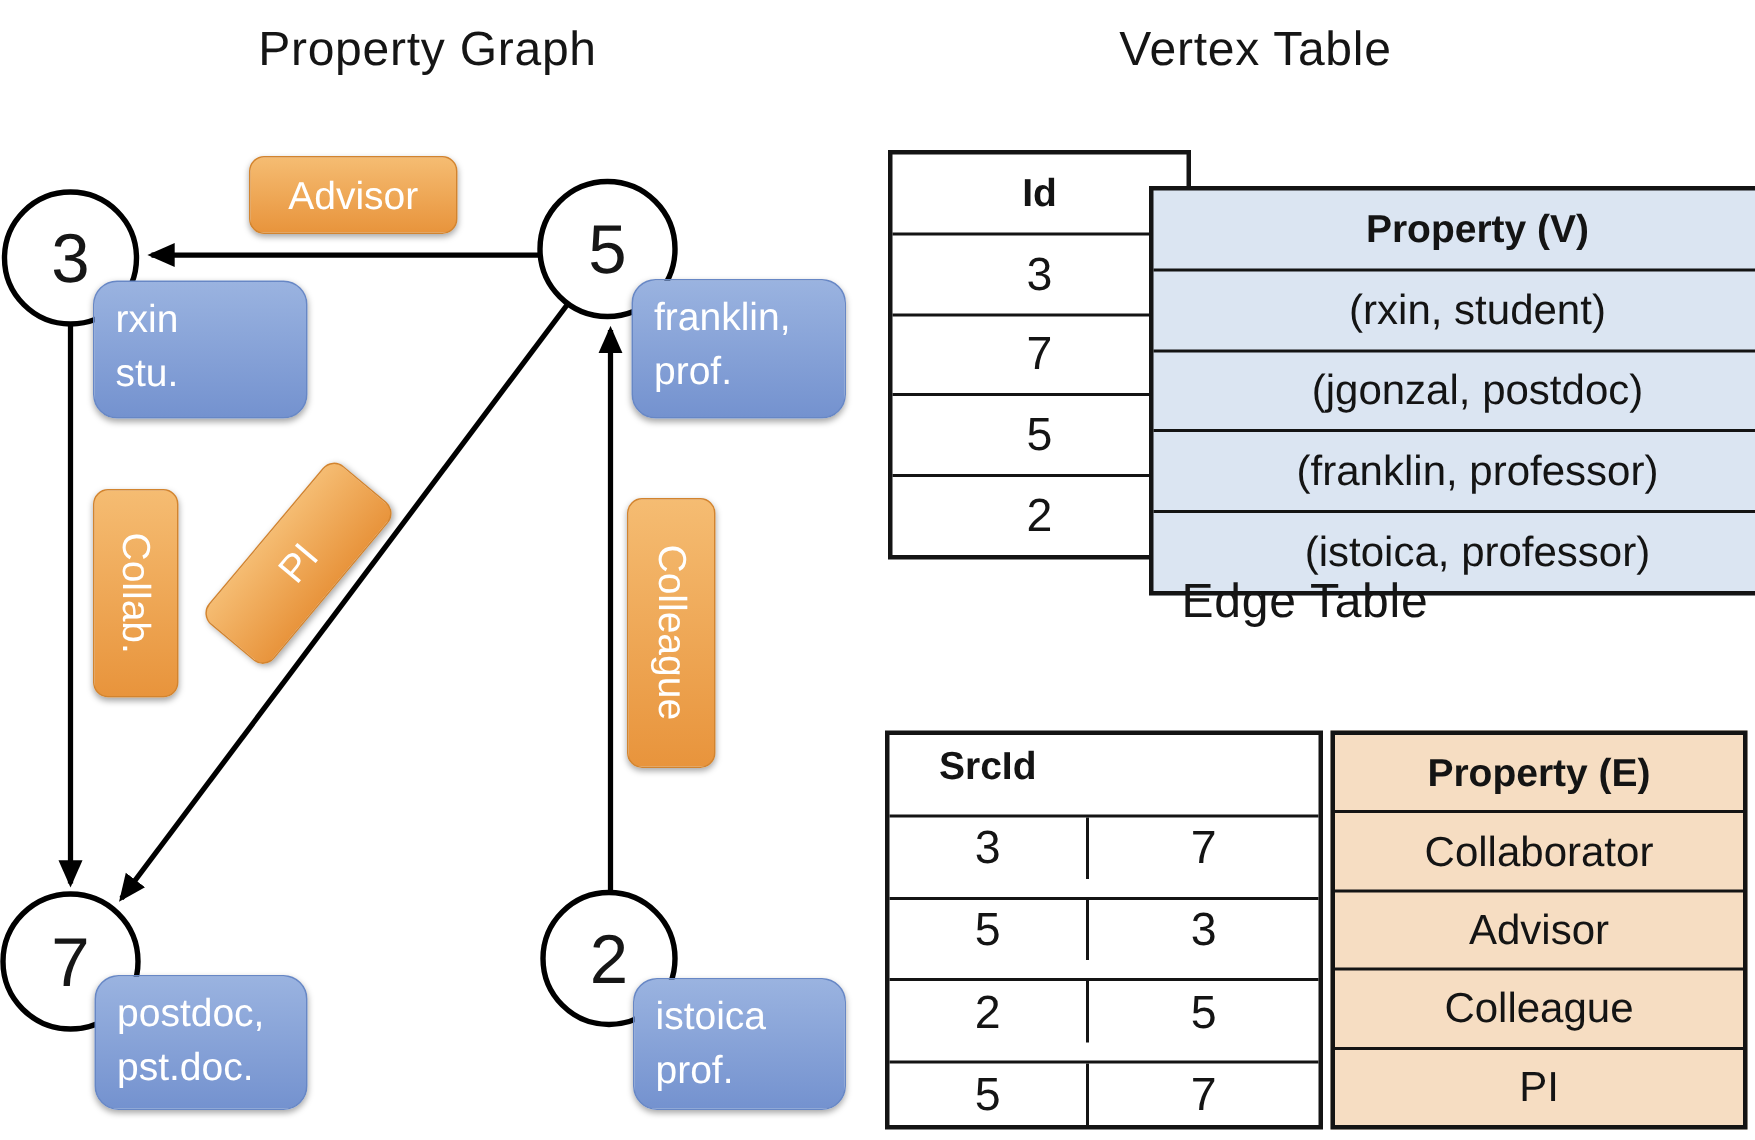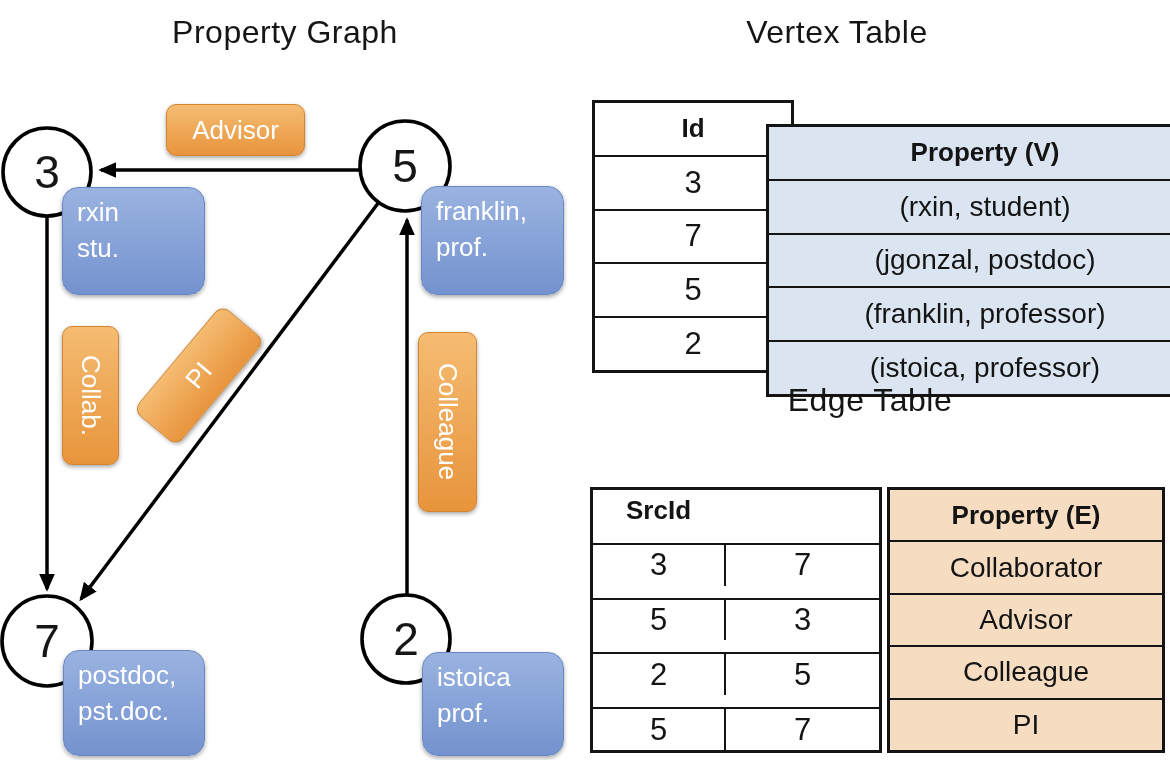--- a/index.html
+++ b/index.html
@@ -15,21 +15,21 @@
   #graph-svg{position:absolute;left:0;top:0;}
   .node-num{
     position:absolute;width:84px;height:66px;display:flex;align-items:center;
     justify-content:center;font-size:46px;color:#161616;
   }
   .vprop{
     position:absolute;border-radius:16px;color:#fff;
     background:linear-gradient(#9ab3e0,#7492cf);
     border:1px solid #6787c5;
     box-shadow:0 2px 4px rgba(0,0,0,0.35);
-    font-size:26px;line-height:1.38;padding:7px 6px 16px 14px;
+    font-size:26px;line-height:1.38;padding:7px 6px 0 14px;
   }
   .elabel{
     position:absolute;border-radius:10px;color:#fff;
     background:linear-gradient(#f5bc72,#e8943c);
     border:1px solid #d2842f;
     box-shadow:0 2px 4px rgba(0,0,0,0.35);
     display:flex;align-items:center;justify-content:center;
     font-size:26px;
   }
   .elabel .vert{writing-mode:vertical-rl;}

